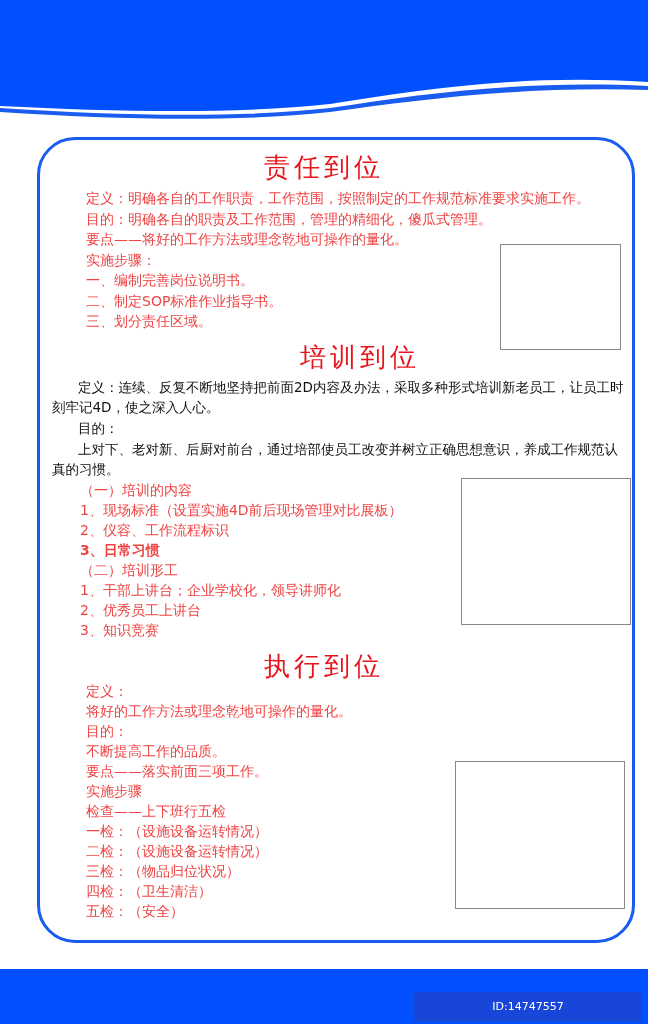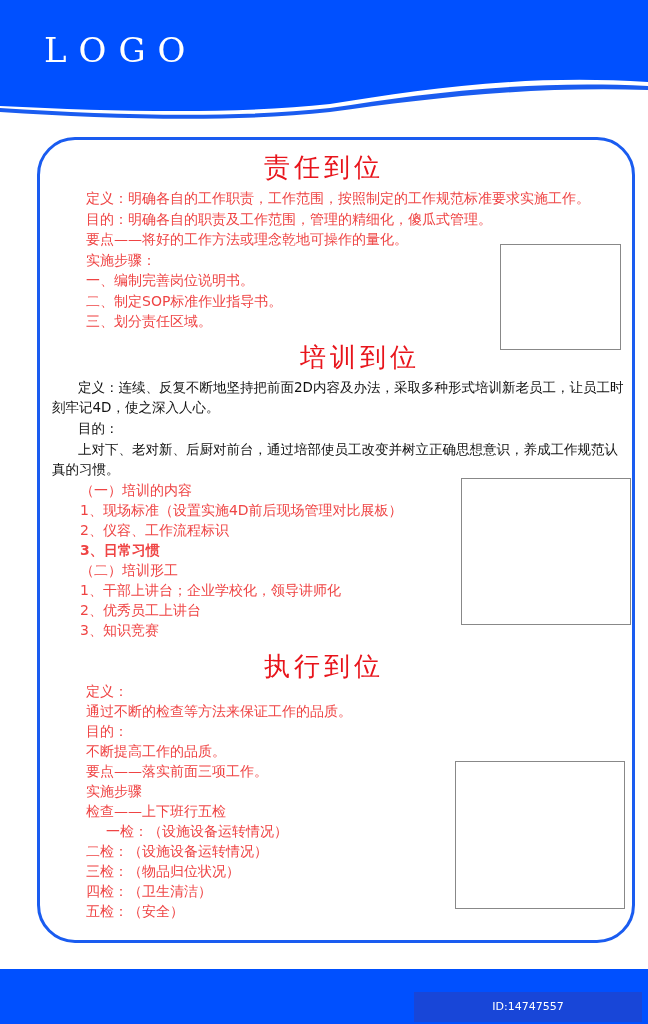--- a/index.html
+++ b/index.html
@@ -18,21 +18,20 @@
   .footer .id { position:absolute; left:414px; top:23px; width:228px; height:30px; background:#1846d8; color:#fff; font-size:11px; line-height:30px; text-align:center; }
 </style>
 </head>
 <body>
 
 <div class="header">
   <svg width="648" height="130" viewBox="0 0 648 130">
     <path d="M0,0 H648 V82 C520,74 420,90 330,104 C240,114 120,112 0,106 Z" fill="#0050ff"></path>
     <path d="M0,108 C120,116 240,118 330,108 C420,94 520,80 648,86 L648,90 C520,86 420,100 330,112 C240,122 120,120 0,112 Z" fill="#1a5cf0"></path>
   </svg>
-  <div class="logo">LOGO</div>
 </div>
 
 <div class="panel"></div>
 
 <div class="section-title" style="top:150px;">责任到位</div>
 <div class="line" style="left:86px;top:188px;">定义：明确各自的工作职责，工作范围，按照制定的工作规范标准要求实施工作。</div>
 <div class="line" style="left:86px;top:209px;">目的：明确各自的职责及工作范围，管理的精细化，傻瓜式管理。</div>
 <div class="line" style="left:86px;top:229px;">要点——将好的工作方法或理念乾地可操作的量化。</div>
 <div class="line" style="left:86px;top:250px;">实施步骤：</div>
 <div class="line" style="left:86px;top:270px;">一、编制完善岗位说明书。</div>
@@ -49,27 +48,27 @@
 <div class="line" style="left:80px;top:520px;">2、仪容、工作流程标识</div>
 <div class="line" style="left:80px;top:540px;font-weight:bold;">3、日常习惯</div>
 <div class="line" style="left:80px;top:560px;">（二）培训形工</div>
 <div class="line" style="left:80px;top:580px;">1、干部上讲台；企业学校化，领导讲师化</div>
 <div class="line" style="left:80px;top:600px;">2、优秀员工上讲台</div>
 <div class="line" style="left:80px;top:620px;">3、知识竞赛</div>
 <div class="imgbox" style="left:461px;top:478px;width:168px;height:145px;"></div>
 
 <div class="section-title" style="top:649px;">执行到位</div>
 <div class="line" style="left:86px;top:681px;">定义：</div>
-<div class="line" style="left:86px;top:701px;">通过不断的检查等方法来保证工作的品质。</div>
+<div class="line" style="left:86px;top:701px;">将好的工作方法或理念乾地可操作的量化。</div>
 <div class="line" style="left:86px;top:721px;">目的：</div>
 <div class="line" style="left:86px;top:741px;">不断提高工作的品质。</div>
 <div class="line" style="left:86px;top:761px;">要点——落实前面三项工作。</div>
 <div class="line" style="left:86px;top:781px;">实施步骤</div>
 <div class="line" style="left:86px;top:801px;text-align:center;">检查——上下班行五检</div>
-<div class="line" style="left:86px;top:821px;margin-left:20px;">一检：（设施设备运转情况）</div>
+<div class="line" style="left:86px;top:821px;">一检：（设施设备运转情况）</div>
 <div class="line" style="left:86px;top:841px;">二检：（设施设备运转情况）</div>
 <div class="line" style="left:86px;top:861px;">三检：（物品归位状况）</div>
 <div class="line" style="left:86px;top:881px;">四检：（卫生清洁）</div>
 <div class="line" style="left:86px;top:901px;">五检：（安全）</div>
 <div class="imgbox" style="left:455px;top:761px;width:168px;height:146px;"></div>
 
 <div class="footer">
   <div class="id">ID:14747557 NO:20190719144516881086</div>
 </div>
 

